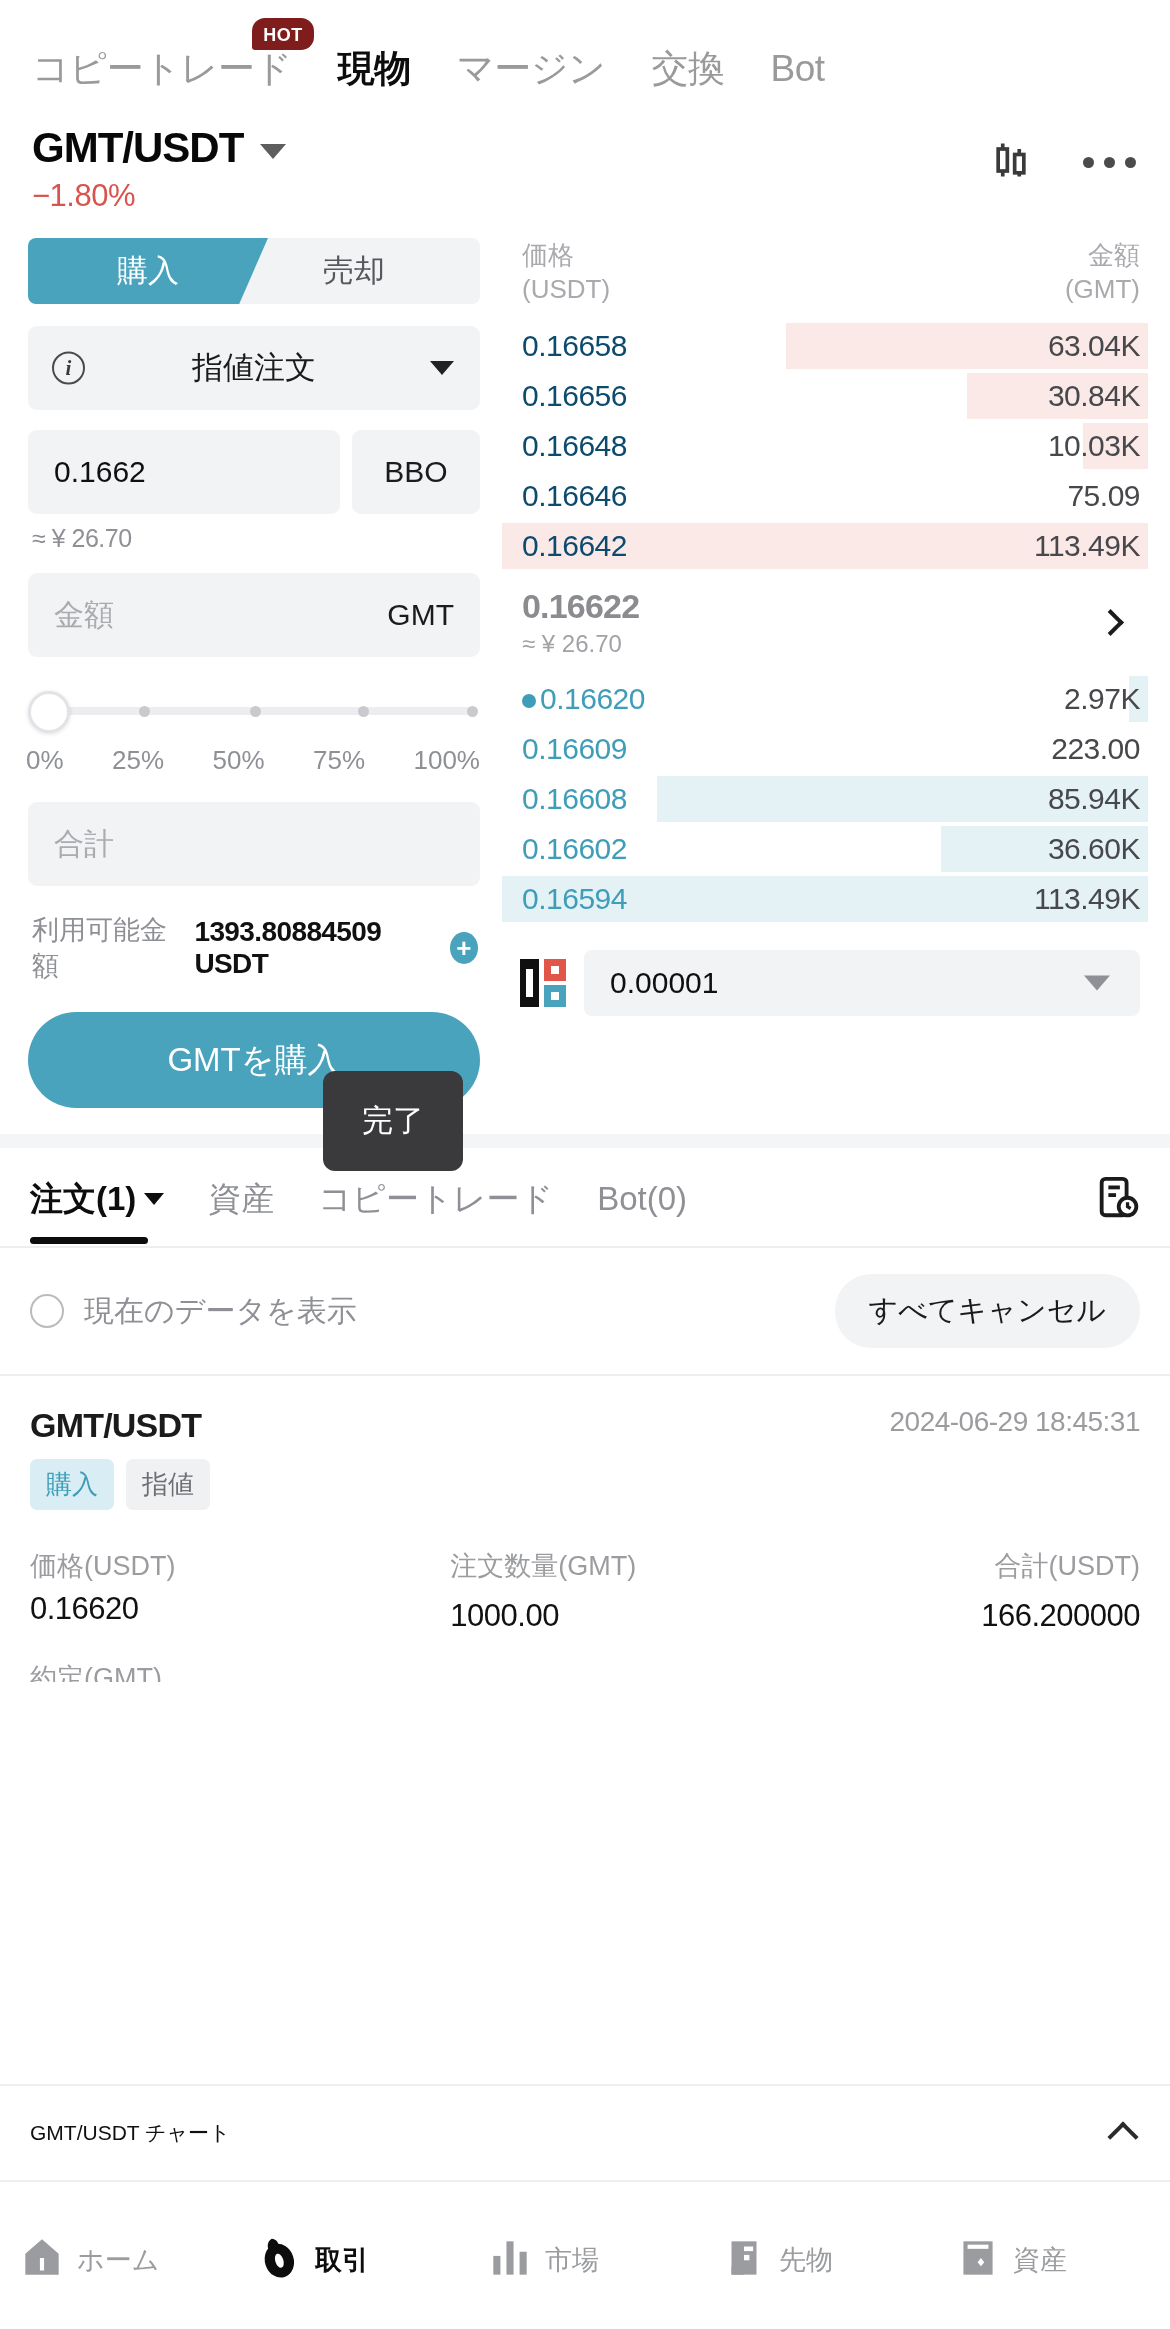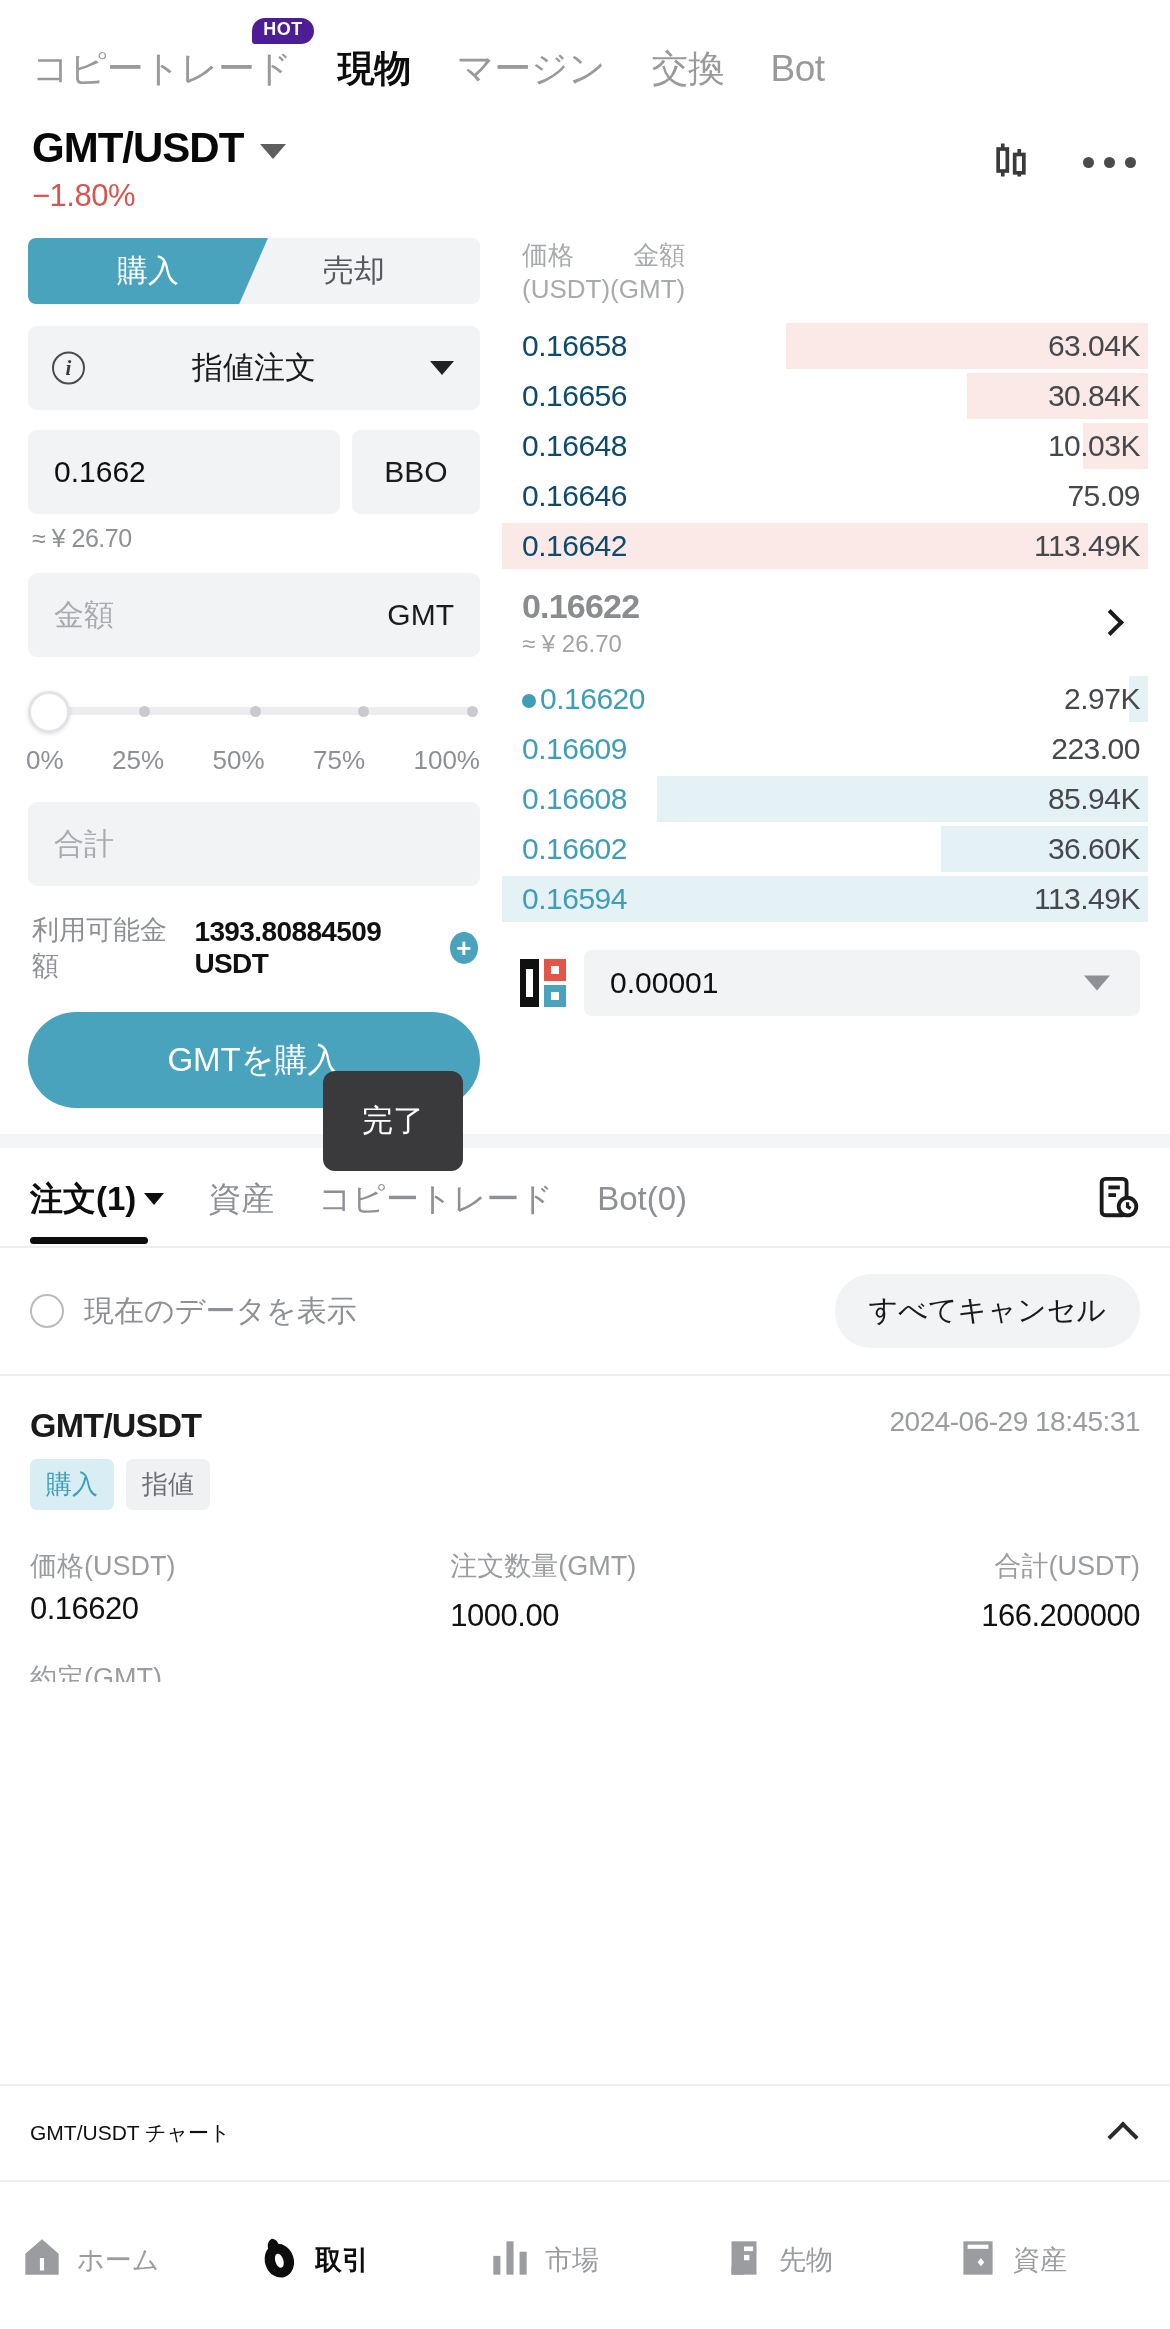--- a/index.html
+++ b/index.html
@@ -18,22 +18,22 @@
     padding: 44px 32px 18px 32px;
     flex: 0 0 auto;
   }
   .toptab {
     font-size: 37px; color: #9a9a9a; position: relative; white-space: nowrap;
     letter-spacing: -0.5px;
   }
   .toptab.active { color: #0d0d0d; font-weight: bold; }
   .hot-badge {
     position: absolute; top: -26px; right: -22px;
-    background: #4c1d95; color: #fff; font-size: 18px; font-weight: bold;
-    padding: 1px 11px 4px 11px; border-radius: 13px 13px 13px 3px;
+    background: #7f1d1d; color: #fff; font-size: 18px; font-weight: bold;
+    padding: 7px 11px 4px 11px; border-radius: 13px 13px 13px 3px;
     letter-spacing: 0.5px; line-height: 1.15;
   }
 
   
   .pairbar {
     display: flex; align-items: flex-start; justify-content: space-between;
     padding: 12px 34px 0 32px; flex: 0 0 auto;
   }
   .pairleft { display: flex; flex-direction: column; gap: 6px; }
   .pairrow { display: flex; align-items: center; gap: 17px; }
@@ -122,21 +122,21 @@
     color: #fff; font-size: 26px; display: flex; align-items: center;
     justify-content: center; line-height: 1; font-weight: bold;
   }
   .buybtn {
     margin-top: 28px; height: 96px; background: #4aa3bd; border-radius: 48px;
     display: flex; align-items: center; justify-content: center;
     color: #fff; font-size: 33px;
   }
 
   
-  .bookhead { display: flex; justify-content: flex-start; padding: 0 8px 14px 20px;
+  .bookhead { display: flex; justify-content: space-between; padding: 0 8px 14px 20px;
               font-size: 26px; color: #a8aaae; line-height: 1.32; }
   .bookhead .r { text-align: right; }
   .bookrow {
     position: relative; height: 50px; display: flex; align-items: center;
     justify-content: space-between; padding: 0 8px 0 20px; font-size: 30px;
     letter-spacing: -0.5px;
   }
   .depth { position: absolute; right: 0; top: 2px; bottom: 2px; }
   .depth.ask { background: #fbe9e7; }
   .depth.bid { background: #e4f2f6; }

